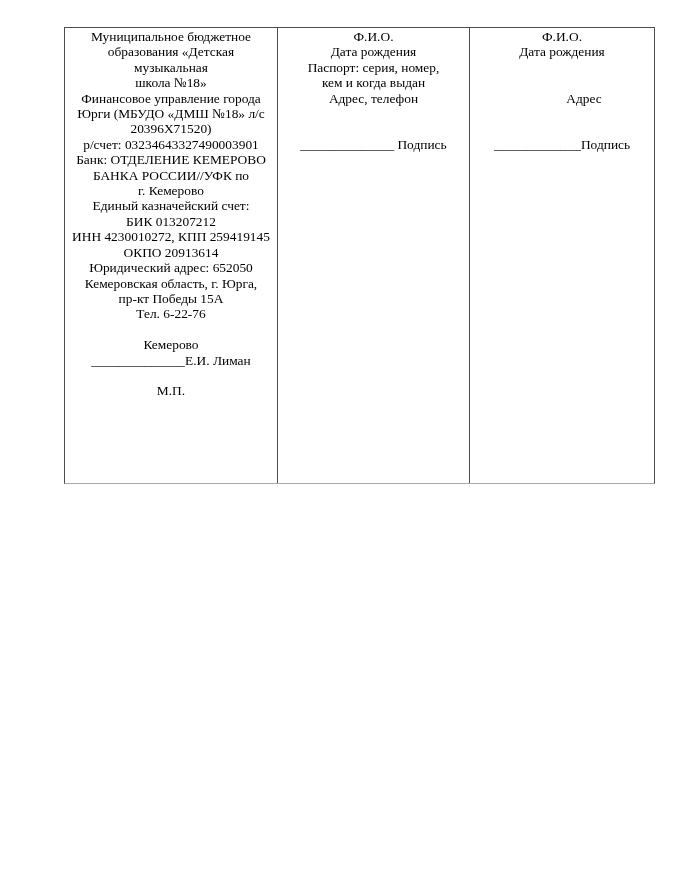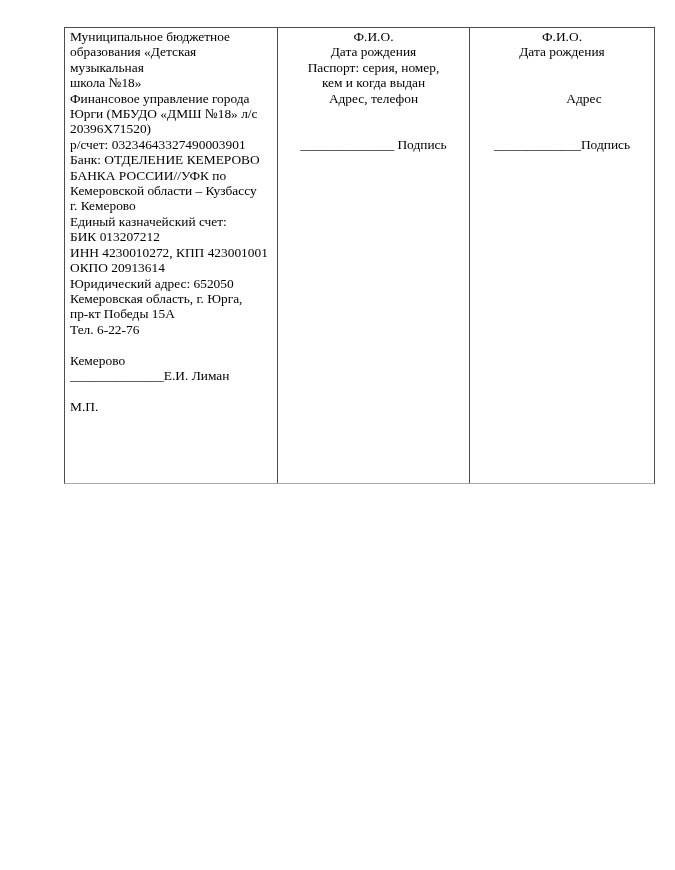--- a/index.html
+++ b/index.html
@@ -34,21 +34,21 @@
   }
   .cell {
     box-sizing: border-box;
     padding: 1px 5px 0 5px;
     line-height: 15.4px;
     overflow: hidden;
   }
   .cell-requisites {
     width: 213px;
     border-right: 1px solid #4d4d4d;
-    text-align: left;
+    text-align: center;
   }
   .cell-party {
     width: 192px;
     border-right: 1px solid #4d4d4d;
     text-align: center;
   }
   .cell-party-2 {
     width: 184px;
     border-right: none;
     text-align: center;
@@ -71,25 +71,24 @@
     <div class="cell cell-requisites">
       <div class="line">Муниципальное бюджетное</div>
       <div class="line">образования «Детская музыкальная</div>
       <div class="line">школа №18»</div>
       <div class="line">Финансовое управление города</div>
       <div class="line">Юрги (МБУДО «ДМШ №18» л/с</div>
       <div class="line">20396X71520)</div>
       <div class="line">р/счет: 03234643327490003901</div>
       <div class="line">Банк: ОТДЕЛЕНИЕ КЕМЕРОВО</div>
       <div class="line">БАНКА РОССИИ//УФК по</div>
-      <div class="line">Кемеровской области – Кузбассу</div>
       <div class="line">г. Кемерово</div>
       <div class="line">Единый казначейский счет:</div>
       <div class="line">БИК 013207212</div>
-      <div class="line">ИНН 4230010272, КПП 423001001</div>
+      <div class="line">ИНН 4230010272, КПП 259419145</div>
       <div class="line">ОКПО 20913614</div>
       <div class="line">Юридический адрес: 652050</div>
       <div class="line">Кемеровская область, г. Юрга,</div>
       <div class="line">пр-кт Победы 15А</div>
       <div class="line">Тел. 6-22-76</div>
       <div class="line"></div>
       <div class="line">Кемерово</div>
       <div class="line">______________Е.И. Лиман</div>
       <div class="line"></div>
       <div class="line">М.П.</div>

